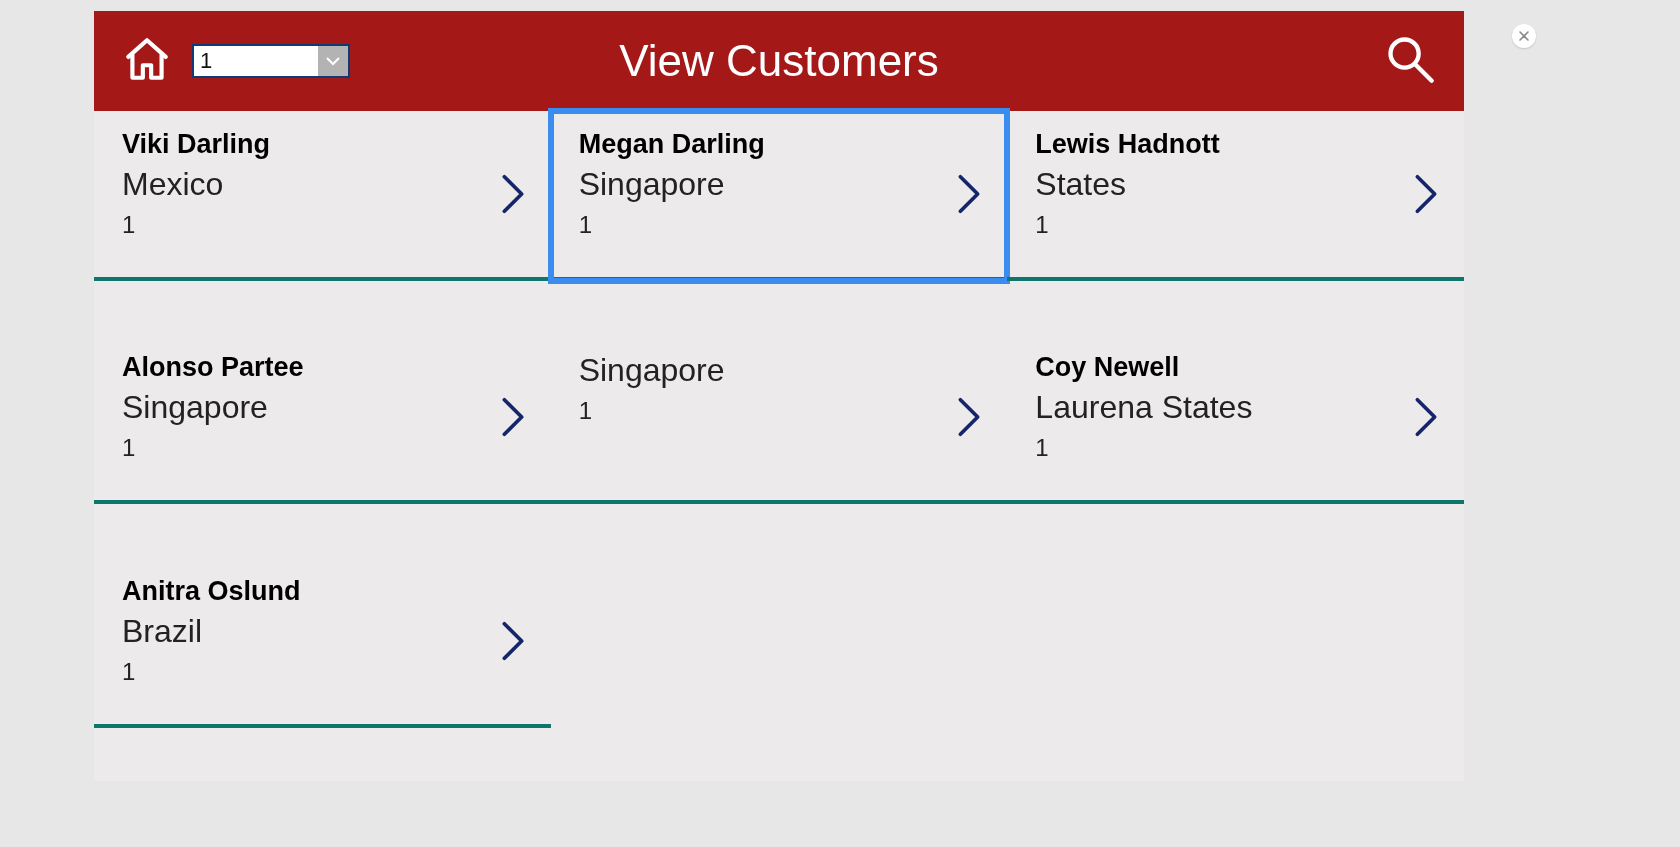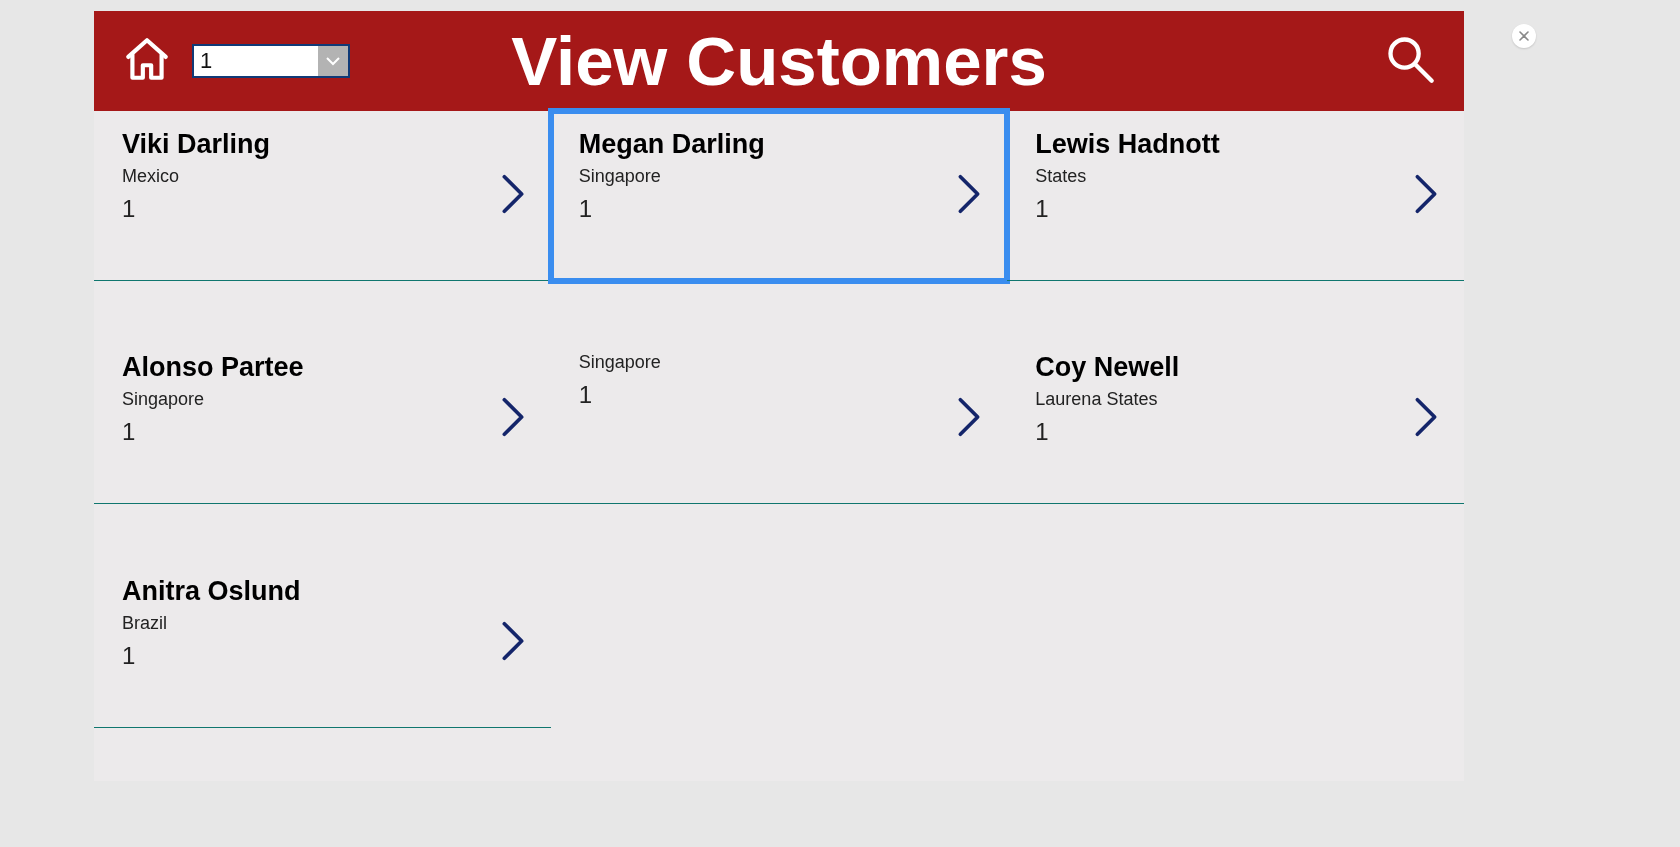--- a/index.html
+++ b/index.html
@@ -51,51 +51,51 @@
       background: #b3b3b3;
       display: flex;
       align-items: center;
       justify-content: center;
     }
     .title {
       position: absolute;
       left: 50%;
       transform: translateX(-50%);
       color: #fff;
-      font-weight: 700;
-      font-size: 69px;
+      font-weight: 400;
+      font-size: 44px;
       white-space: nowrap;
     }
     .search-btn { position: absolute; right: 28px; color: #fff; cursor: pointer; }
     .grid {
       display: grid;
       grid-template-columns: repeat(3, 1fr);
       flex: 1;
       background: #eceaeb;
     }
     .card {
       position: relative;
       height: 170px;
       padding: 18px 24px 0 28px;
-      border-bottom: 1px solid #0f766e;
+      border-bottom: 4px solid #0f766e;
       cursor: default;
     }
     .card.selected {
       outline: 6px solid #3a8def;
       outline-offset: -3px;
     }
     .card.empty { border-bottom: none; }
     .name {
       font-size: 27px;
       font-weight: 700;
       color: #000;
       margin-bottom: 6px;
     }
     .country {
-      font-size: 18px;
+      font-size: 32px;
       color: #222;
       margin-bottom: 8px;
     }
     .num {
       font-size: 24px;
       color: #222;
     }
     .chevron {
       position: absolute;
       right: 24px;

